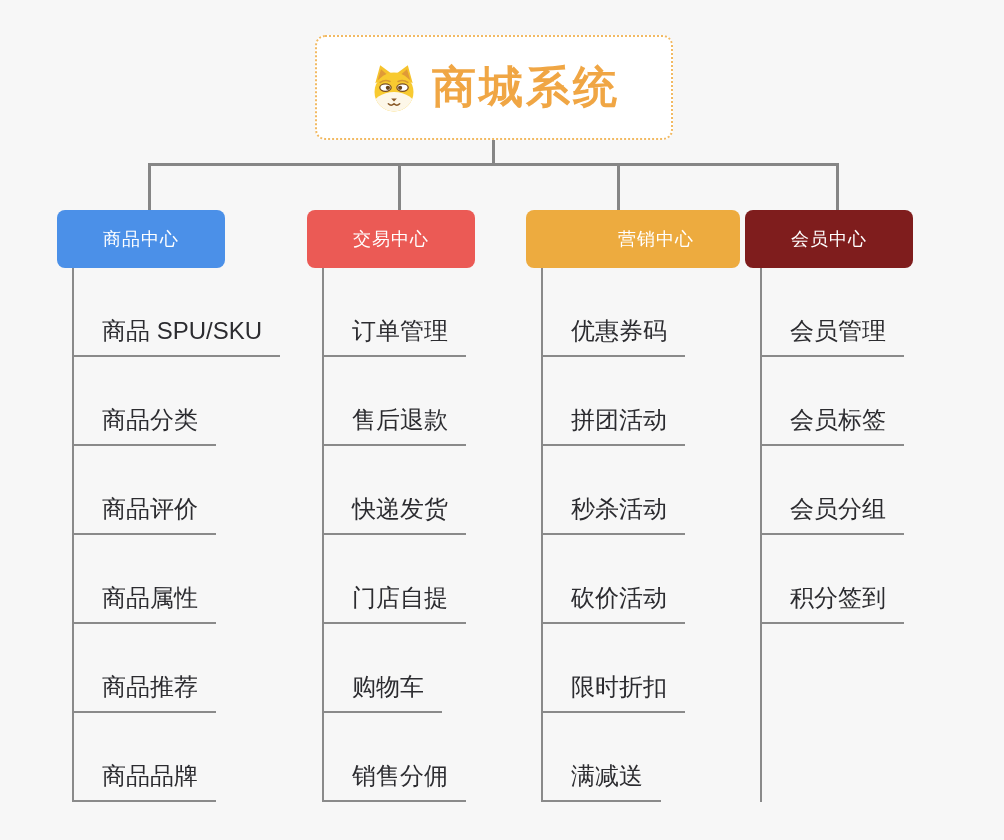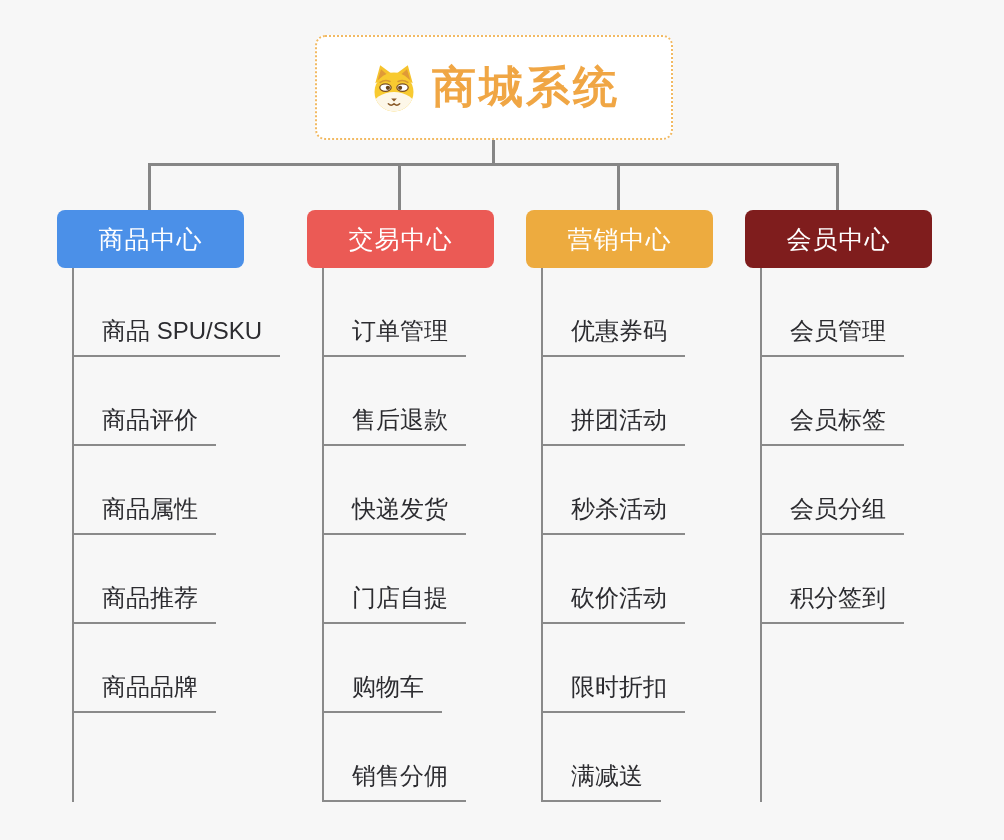--- a/index.html
+++ b/index.html
@@ -45,27 +45,27 @@
   .drop      { top: 163px; width: 3px; height: 47px; }
   .drop-1 { left: 148px; }
   .drop-2 { left: 398px; }
   .drop-3 { left: 617px; }
   .drop-4 { left: 836px; }
 
   
   .branch-box {
     position: absolute;
     top: 210px;
-    width: 187px; height: 58px;
+    width: 168px; height: 58px;
     border-radius: 8px;
     display: flex;
     align-items: center;
     justify-content: center;
     color: #ffffff;
-    font-size: 25px;
+    font-size: 18px;
     letter-spacing: 1px;
     white-space: nowrap;
     cursor: default;
   }
   .bx-1 { left: 57px; }
   .bx-2 { left: 307px; }
   .bx-3 { left: 526px; }
   .bx-4 { left: 745px; }
 
   
@@ -132,29 +132,32 @@
       <path d="M15 25 q6 -4 12 -1" stroke="#d79a33" stroke-width="2" fill="none" stroke-linecap="round"></path>
       <path d="M37 24 q6 -3 12 1" stroke="#d79a33" stroke-width="2" fill="none" stroke-linecap="round"></path>
       <path d="M28.5 45 L35.5 45 L32 48.6 Z" fill="#8a5a28"></path>
       <path d="M25 51.5 Q28.5 55 32 51.5 Q35.5 55 39 51.5" stroke="#8a5a28" stroke-width="1.8" fill="none" stroke-linecap="round"></path>
     </svg>
     <span class="root-title" style="color: rgb(240, 166, 68);">商城系统</span>
   </div>
 
   <div class="branch-box bx-1" style="background-color: rgb(75, 144, 232);">商品中心</div>
   <div class="branch-box bx-2" style="background-color: rgb(235, 90, 85);">交易中心</div>
-  <div class="branch-box bx-3" style="background-color: rgb(237, 171, 63);">营销中心</div>
+  <div class="branch-box bx-3" style="background-color: rgb(237, 171, 63); padding-left: 46px;">营销中心</div>
   <div class="branch-box bx-4" style="background-color: #7f1d1d;">会员中心</div>
 
   <div class="leaves lv-1">
     <div class="trunk"></div>
     <div class="leaf-row">
         <span class="leaf">商品 SPU/SKU</span>
       </div>
     <div class="leaf-row">
+        <span class="leaf">商品分类</span>
+      </div>
+    <div class="leaf-row">
         <span class="leaf">商品评价</span>
       </div>
     <div class="leaf-row">
         <span class="leaf">商品属性</span>
       </div>
     <div class="leaf-row">
         <span class="leaf">商品推荐</span>
       </div>
     <div class="leaf-row">
         <span class="leaf">商品品牌</span>

